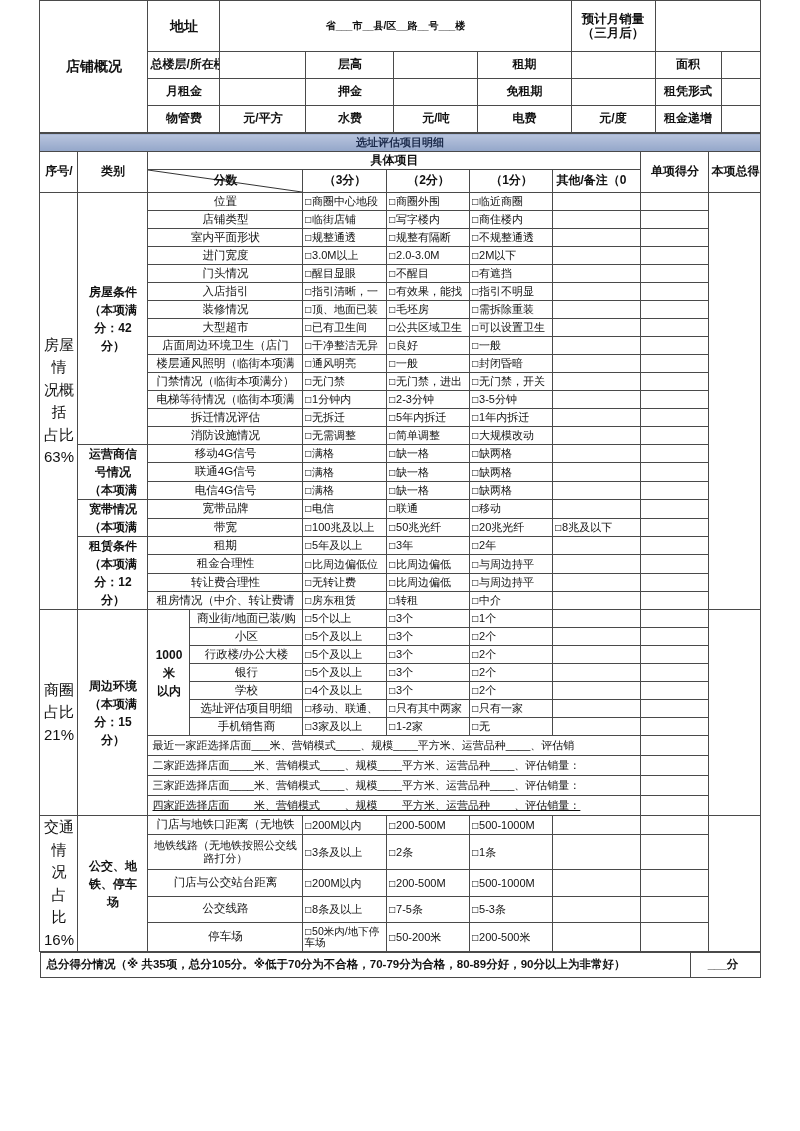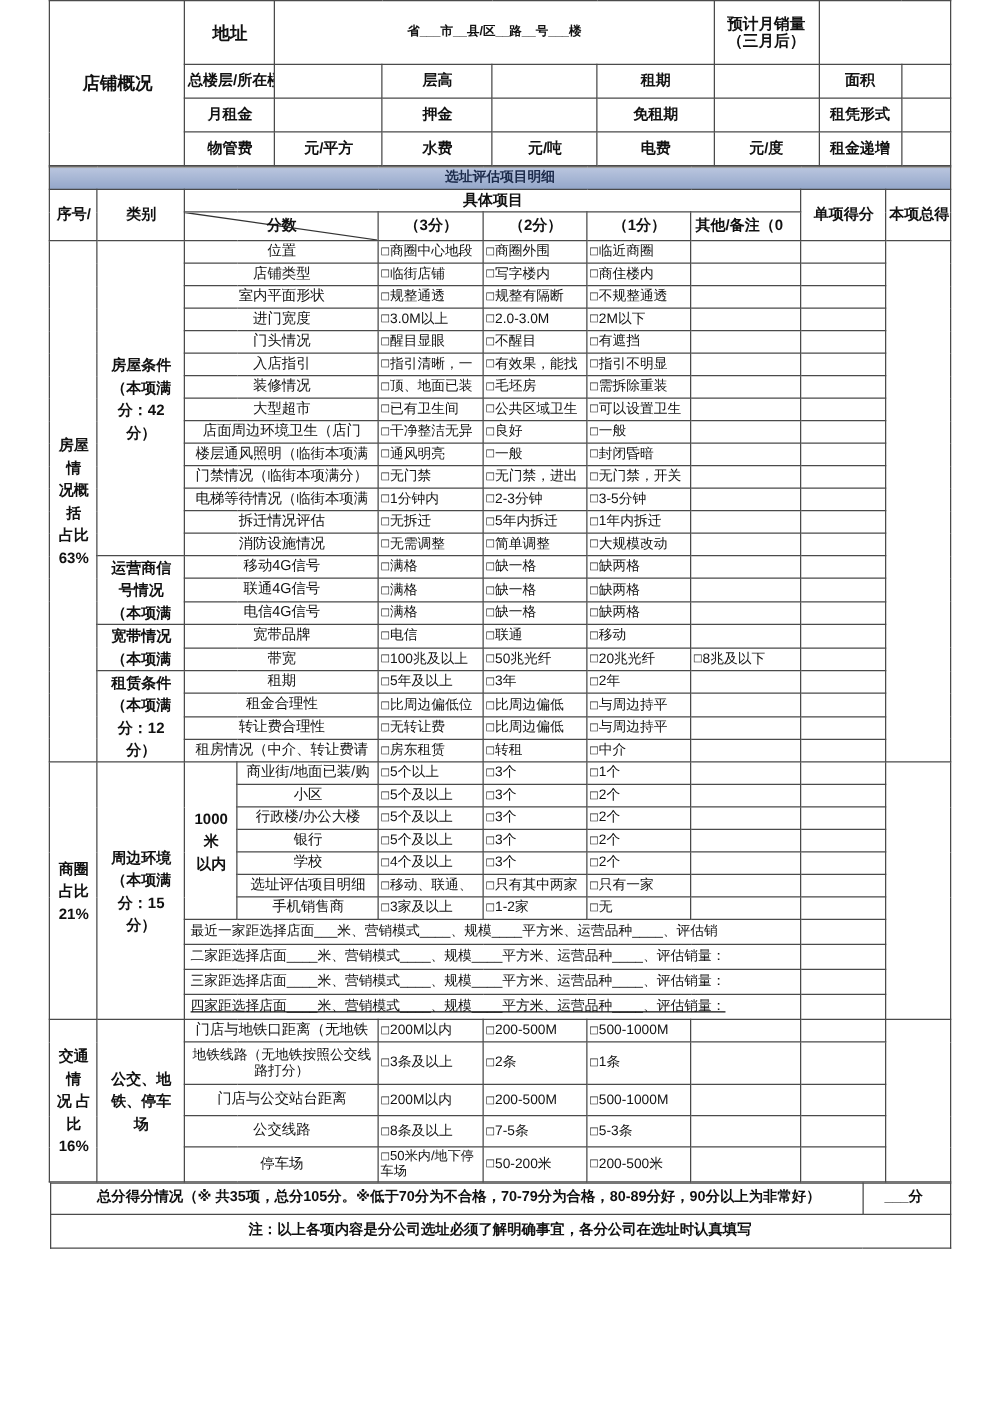--- a/index.html
+++ b/index.html
@@ -61,36 +61,36 @@
   .detail td{height:17px;font-size:11px;}
   .detail td.opt{
     text-align:left;
     padding-left:1px;
     font-weight:400;
     font-size:11px;
   }
   .detail td.item{font-weight:400;font-size:11.5px;}
   .detail td.hdr{font-weight:700;font-size:12px;}
   .detail td.grp{font-weight:700;font-size:12px;line-height:1.5;white-space:normal;}
-  .detail td.bigcat{font-weight:700;font-size:12px;line-height:1.5;white-space:normal;}
+  .detail td.bigcat{font-weight:400;font-size:15px;line-height:1.5;white-space:normal;}
   .detail td.wide{text-align:left;font-weight:400;font-size:11.5px;padding-left:4px;}
   .detail td.blank{}
   .cb{font-family:"DejaVu Sans",sans-serif;font-size:8px;vertical-align:1px;margin-right:0px;}
 
   
   .diag{position:relative;overflow:hidden;}
   .diag .dline{
     position:absolute;left:0;top:0;width:100%;height:100%;
     pointer-events:none;
   }
   .diag .dlabel{position:relative;z-index:2;}
 
   
   .foot td{height:24px;font-size:11.5px;font-weight:700;}
-  .foot td.totaltxt{text-align:center;padding-left:6px;}
+  .foot td.totaltxt{text-align:left;padding-left:6px;}
   .foot td.totalscore{text-align:center;padding-right:6px;}
   .foot td.note{text-align:center;font-size:11.5px;height:26px;}
 </style>
 </head>
 <body>
 
 <div class="page">
 
 
   <table class="summary">
@@ -542,19 +542,16 @@
   <table class="foot">
     <colgroup>
         <col style="width:650px">
         <col style="width:70px">
       </colgroup>
     <tbody>
       <tr>
         <td class="totaltxt">总分得分情况（※ 共35项，总分105分。※低于70分为不合格，70-79分为合格，80-89分好，90分以上为非常好）</td>
         <td class="totalscore">___分</td>
       </tr>
-      <tr>
-        <td class="note" colspan="2">注：以上各项内容是分公司选址必须了解明确事宜，各分公司在选址时认真填写</td>
-      </tr>
     </tbody>
   </table>
 
 </div>
 
 </body></html>

